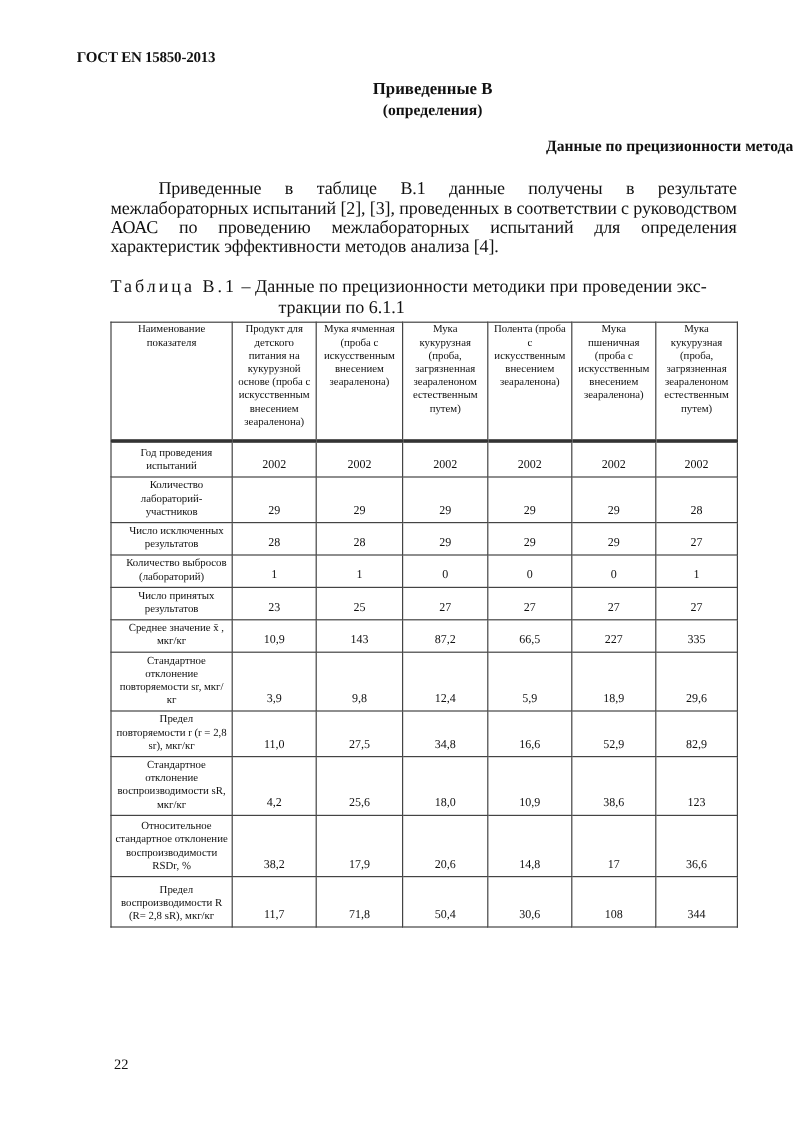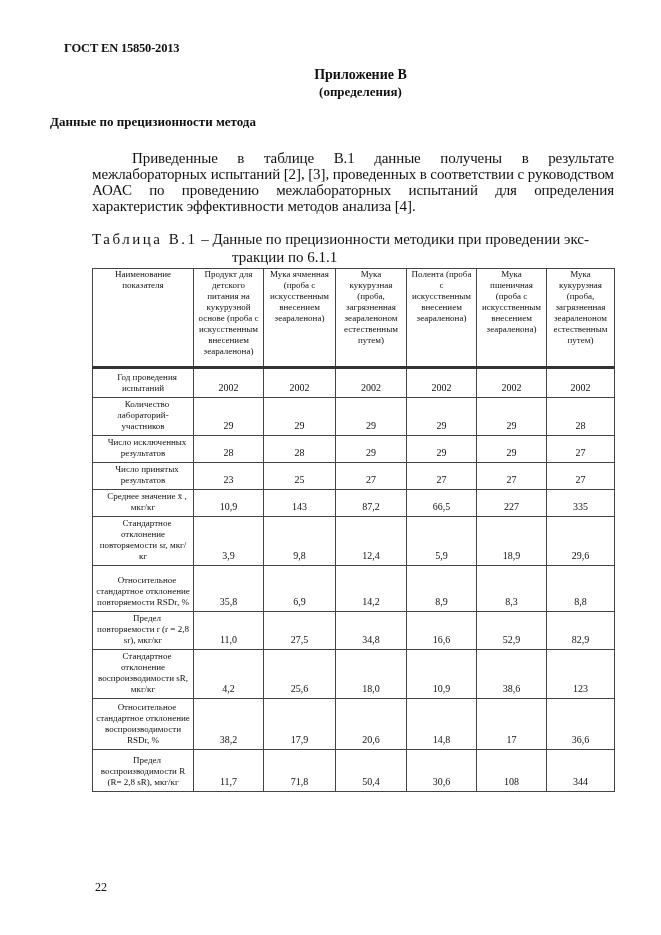--- a/index.html
+++ b/index.html
@@ -2,21 +2,21 @@
 <html><head>
 <meta charset="utf-8">
 <style>
   html, body { margin: 0; padding: 0; background: #ffffff; }
   body { width: 661px; height: 935px; position: relative; overflow: hidden;
          font-family: "Liberation Serif", "DejaVu Serif", serif; color: #111; }
   .hdr { position: absolute; left: 64px; top: 41px; font-size: 12.5px; font-weight: bold; letter-spacing: -0.2px; }
   .annex { position: absolute; left: 0; width: 661px; text-align: center; }
   .annex .t1 { position: absolute; left: 0; width: 100%; top: 67px; font-size: 14px; font-weight: bold; padding-left: 60px; box-sizing: border-box; }
   .annex .t2 { position: absolute; left: 0; width: 100%; top: 84px; font-size: 13px; font-weight: bold; padding-left: 60px; box-sizing: border-box; }
-  .sect { position: absolute; left: 0; width: 661px; top: 114px; text-align: left; font-size: 13px; font-weight: bold; padding-left: 50px; box-sizing: border-box; }
+  .sect { position: absolute; left: 0; width: 661px; top: 114px; text-align: right; font-size: 13px; font-weight: bold; padding-left: 50px; box-sizing: border-box; }
   .para { position: absolute; left: 92px; top: 150px; width: 522px; font-size: 15px; line-height: 16px; text-align: justify; text-indent: 40px; letter-spacing: -0.1px; }
   .caption { position: absolute; left: 92px; top: 230px; width: 522px; font-size: 15px; line-height: 18px; }
   .caption .lbl { letter-spacing: 2.5px; }
   .caption .cont { display: block; padding-left: 140px; }
   table.data { position: absolute; left: 92px; top: 268px; width: 522px; border-collapse: collapse; table-layout: fixed;
                font-size: 9px; line-height: 11px; }
   table.data td, table.data th { border: 1px solid #444; vertical-align: bottom; padding: 1px 3px 3px 3px; font-weight: normal; }
   table.data th { vertical-align: top; text-align: center; padding-top: 0; }
   table.data thead tr { border-bottom: 3px solid #333; }
   table.data thead th { border-bottom: 3px solid #333; }
@@ -24,21 +24,21 @@
   table.data td.name .ind { display: inline-block; width: 8px; }
   table.data td.val { text-align: center; font-size: 10px; padding-bottom: 4px; }
   .pageno { position: absolute; left: 95px; top: 880px; font-size: 12px; }
 </style>
 </head>
 <body>
 
 <div class="hdr">ГОСТ EN 15850-2013</div>
 
 <div class="annex">
-  <div class="t1">Приложение B</div>
+  <div class="t1">Приведенные B</div>
   <div class="t2">(определения)</div>
 </div>
 
 <div class="sect">Данные по прецизионности метода</div>
 
 <div class="para">Приведенные в таблице B.1 данные получены в результате межлабораторных испытаний [2], [3], проведенных в соответствии с руководством АОАС по проведению межлабораторных испытаний для определения характеристик эффективности методов анализа [4].</div>
 
 <div class="caption">
   <span class="lbl">Таблица B.1</span><span> – </span><span>Данные по прецизионности методики при проведении экс-</span>
   <span class="cont">тракции по 6.1.1</span>
@@ -87,20 +87,29 @@
       <tr style="height: 27px;">
         <td class="name"><span class="ind"></span><span>Число исключенных результатов</span></td>
         <td class="val">28</td>
         <td class="val">28</td>
         <td class="val">29</td>
         <td class="val">29</td>
         <td class="val">29</td>
         <td class="val">27</td>
       </tr>
       <tr style="height: 27px;">
+        <td class="name"><span class="ind"></span><span>Количество выбросов (лабораторий)</span></td>
+        <td class="val">1</td>
+        <td class="val">1</td>
+        <td class="val">0</td>
+        <td class="val">0</td>
+        <td class="val">0</td>
+        <td class="val">1</td>
+      </tr>
+      <tr style="height: 27px;">
         <td class="name"><span class="ind"></span><span>Число принятых результатов</span></td>
         <td class="val">23</td>
         <td class="val">25</td>
         <td class="val">27</td>
         <td class="val">27</td>
         <td class="val">27</td>
         <td class="val">27</td>
       </tr>
       <tr style="height: 27px;">
         <td class="name"><span class="ind"></span><span>Среднее значение x̄ , мкг/кг</span></td>
@@ -112,29 +121,20 @@
         <td class="val">335</td>
       </tr>
       <tr style="height: 38px;">
         <td class="name"><span class="ind"></span><span>Стандартное отклонение повторяемости sr, мкг/кг</span></td>
         <td class="val">3,9</td>
         <td class="val">9,8</td>
         <td class="val">12,4</td>
         <td class="val">5,9</td>
         <td class="val">18,9</td>
         <td class="val">29,6</td>
-      </tr>
-      <tr style="height: 46px;">
-        <td class="name"><span class="ind"></span><span>Относительное стандартное отклонение повторяемости RSDr, %</span></td>
-        <td class="val">35,8</td>
-        <td class="val">6,9</td>
-        <td class="val">14,2</td>
-        <td class="val">8,9</td>
-        <td class="val">8,3</td>
-        <td class="val">8,8</td>
       </tr>
       <tr style="height: 38px;">
         <td class="name"><span class="ind"></span><span>Предел повторяемости r (r = 2,8 sr), мкг/кг</span></td>
         <td class="val">11,0</td>
         <td class="val">27,5</td>
         <td class="val">34,8</td>
         <td class="val">16,6</td>
         <td class="val">52,9</td>
         <td class="val">82,9</td>
       </tr>

